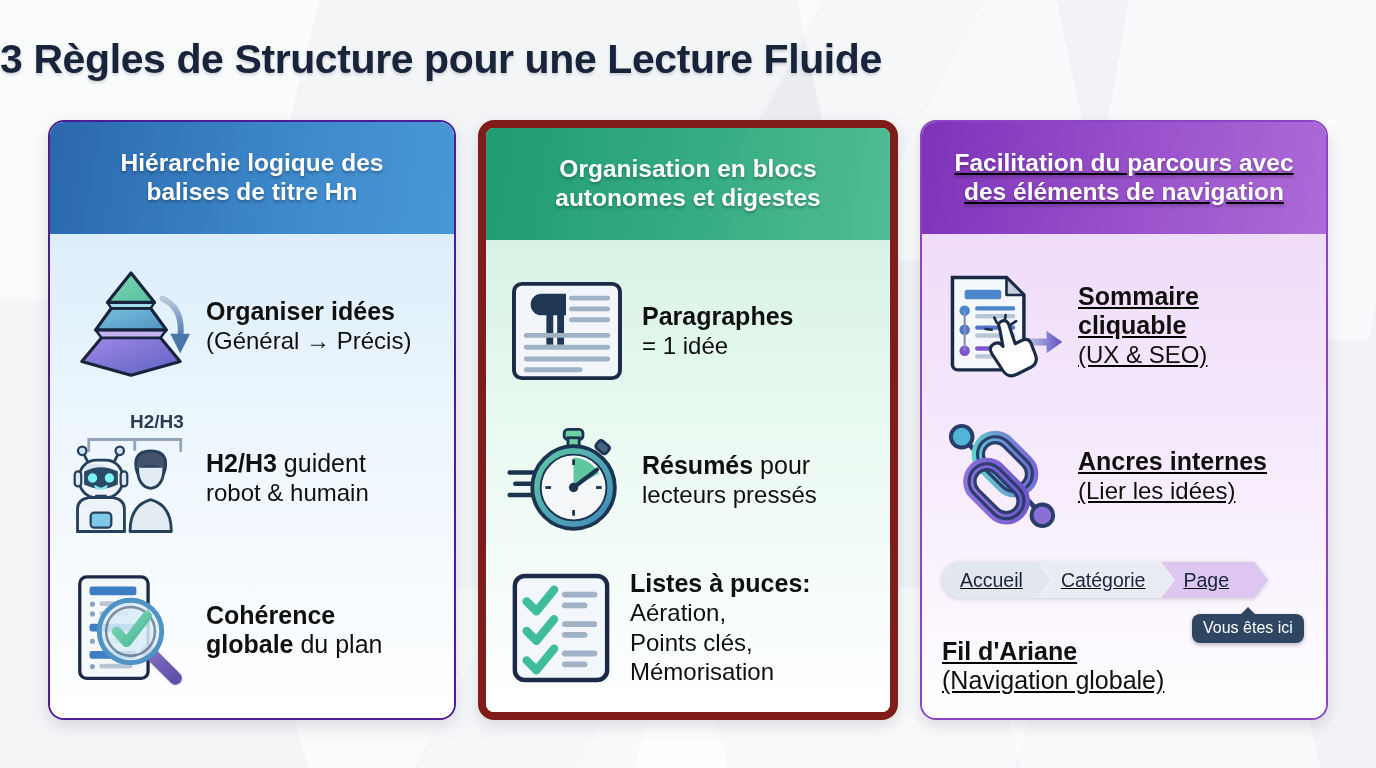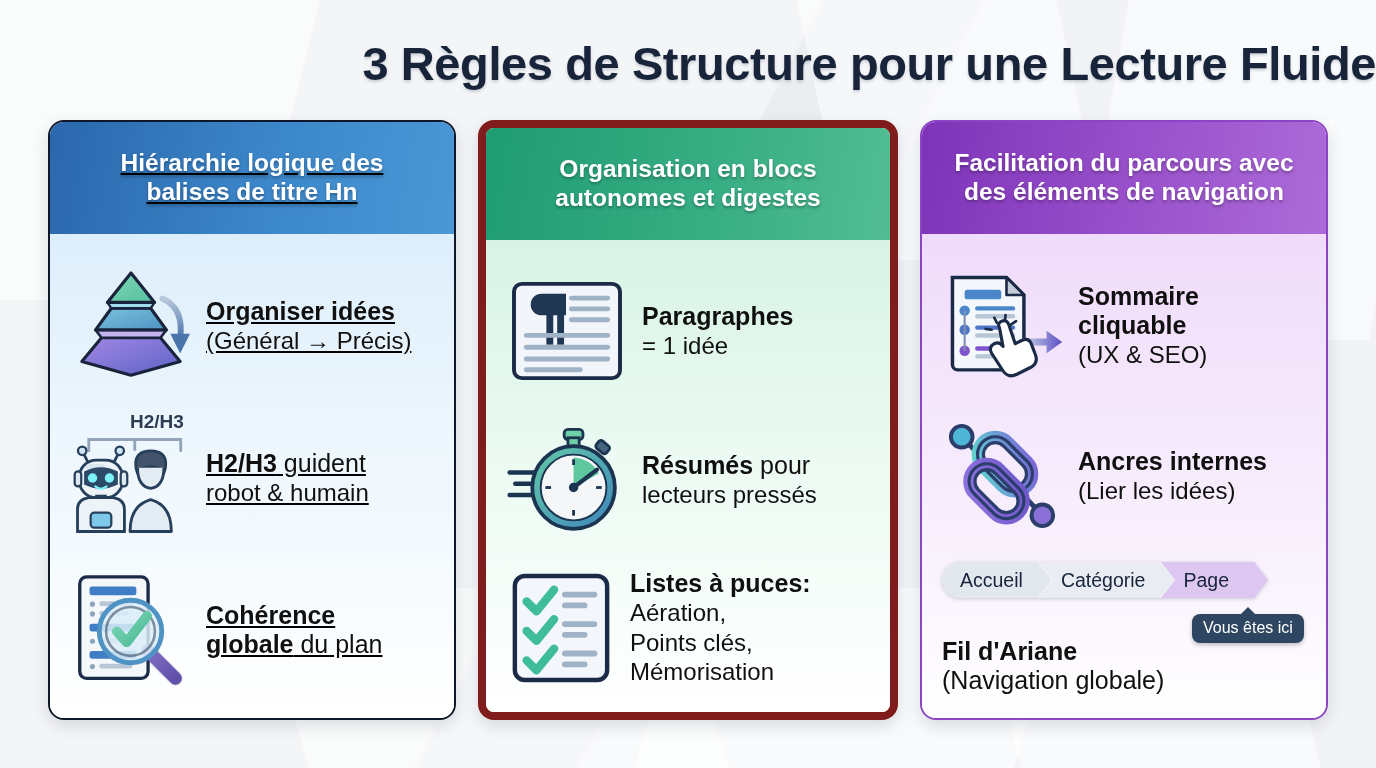--- a/index.html
+++ b/index.html
@@ -36,22 +36,22 @@
   .facet.f5 { bottom:-140px; left:640px; width:380px; height:320px; transform: skewX(-16deg); background: rgba(229,232,237,0.7); }
   .facet.f6 { bottom:-110px; right:60px; width:300px; height:260px; transform: skewX(13deg); background: rgba(255,255,255,0.55); }
   .facet.f7 { top:120px; left:1180px; width:120px; height:200px; transform: skewX(-20deg); background: rgba(255,255,255,0.7); }
 
   
   #page-title {
     position: absolute;
     top: 36px;
     left: 0;
     width: 100%;
-    text-align: right;
-    font-size: 47px;
+    text-align: left;
+    font-size: 41px;
     font-weight: bold;
     color: #17243a;
     letter-spacing: -0.4px;
     text-shadow: 0 2px 3px rgba(120,130,150,0.35);
     z-index: 5;
   }
 
   
   #cards {
     position: absolute;
@@ -66,23 +66,23 @@
 
   .card {
     flex: 1 1 0;
     border-radius: 16px;
     overflow: hidden;
     display: flex;
     flex-direction: column;
     box-shadow: 0 6px 16px rgba(90,100,120,0.20);
     background: #ffffff;
   }
-  .card.blue   { border: 2px solid #0f172a; text-decoration: underline; }
+  .card.blue   { border: 2px solid #4c1d95; }
   .card.green  { border: 8px solid #7f1d1d; }
-  .card.purple { border: 2px solid #8a44c4; }
+  .card.purple { border: 2px solid #8a44c4; text-decoration: underline; }
 
   .card-head {
     padding: 20px 16px 20px;
     min-height: 112px;
     display: flex;
     align-items: center;
     justify-content: center;
     text-align: center;
     color: #fff;
     font-size: 24.5px;

